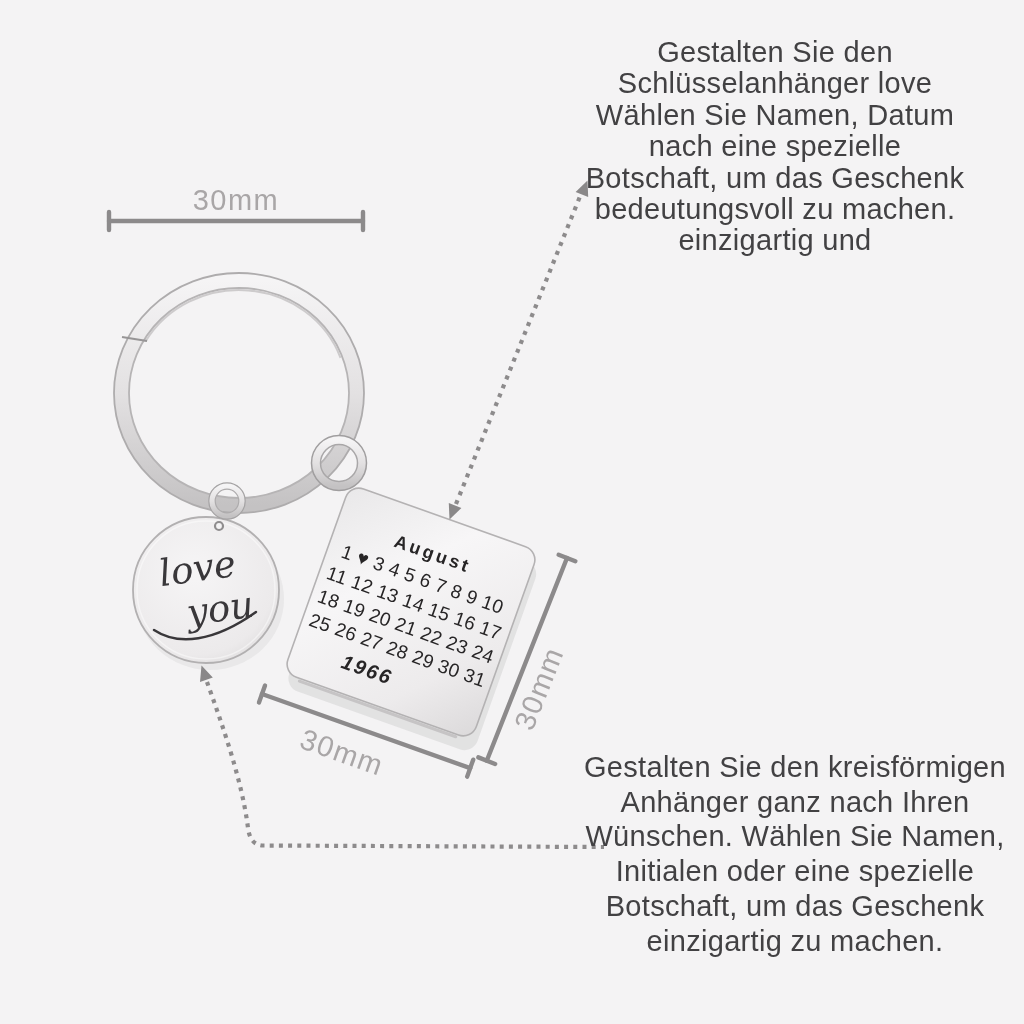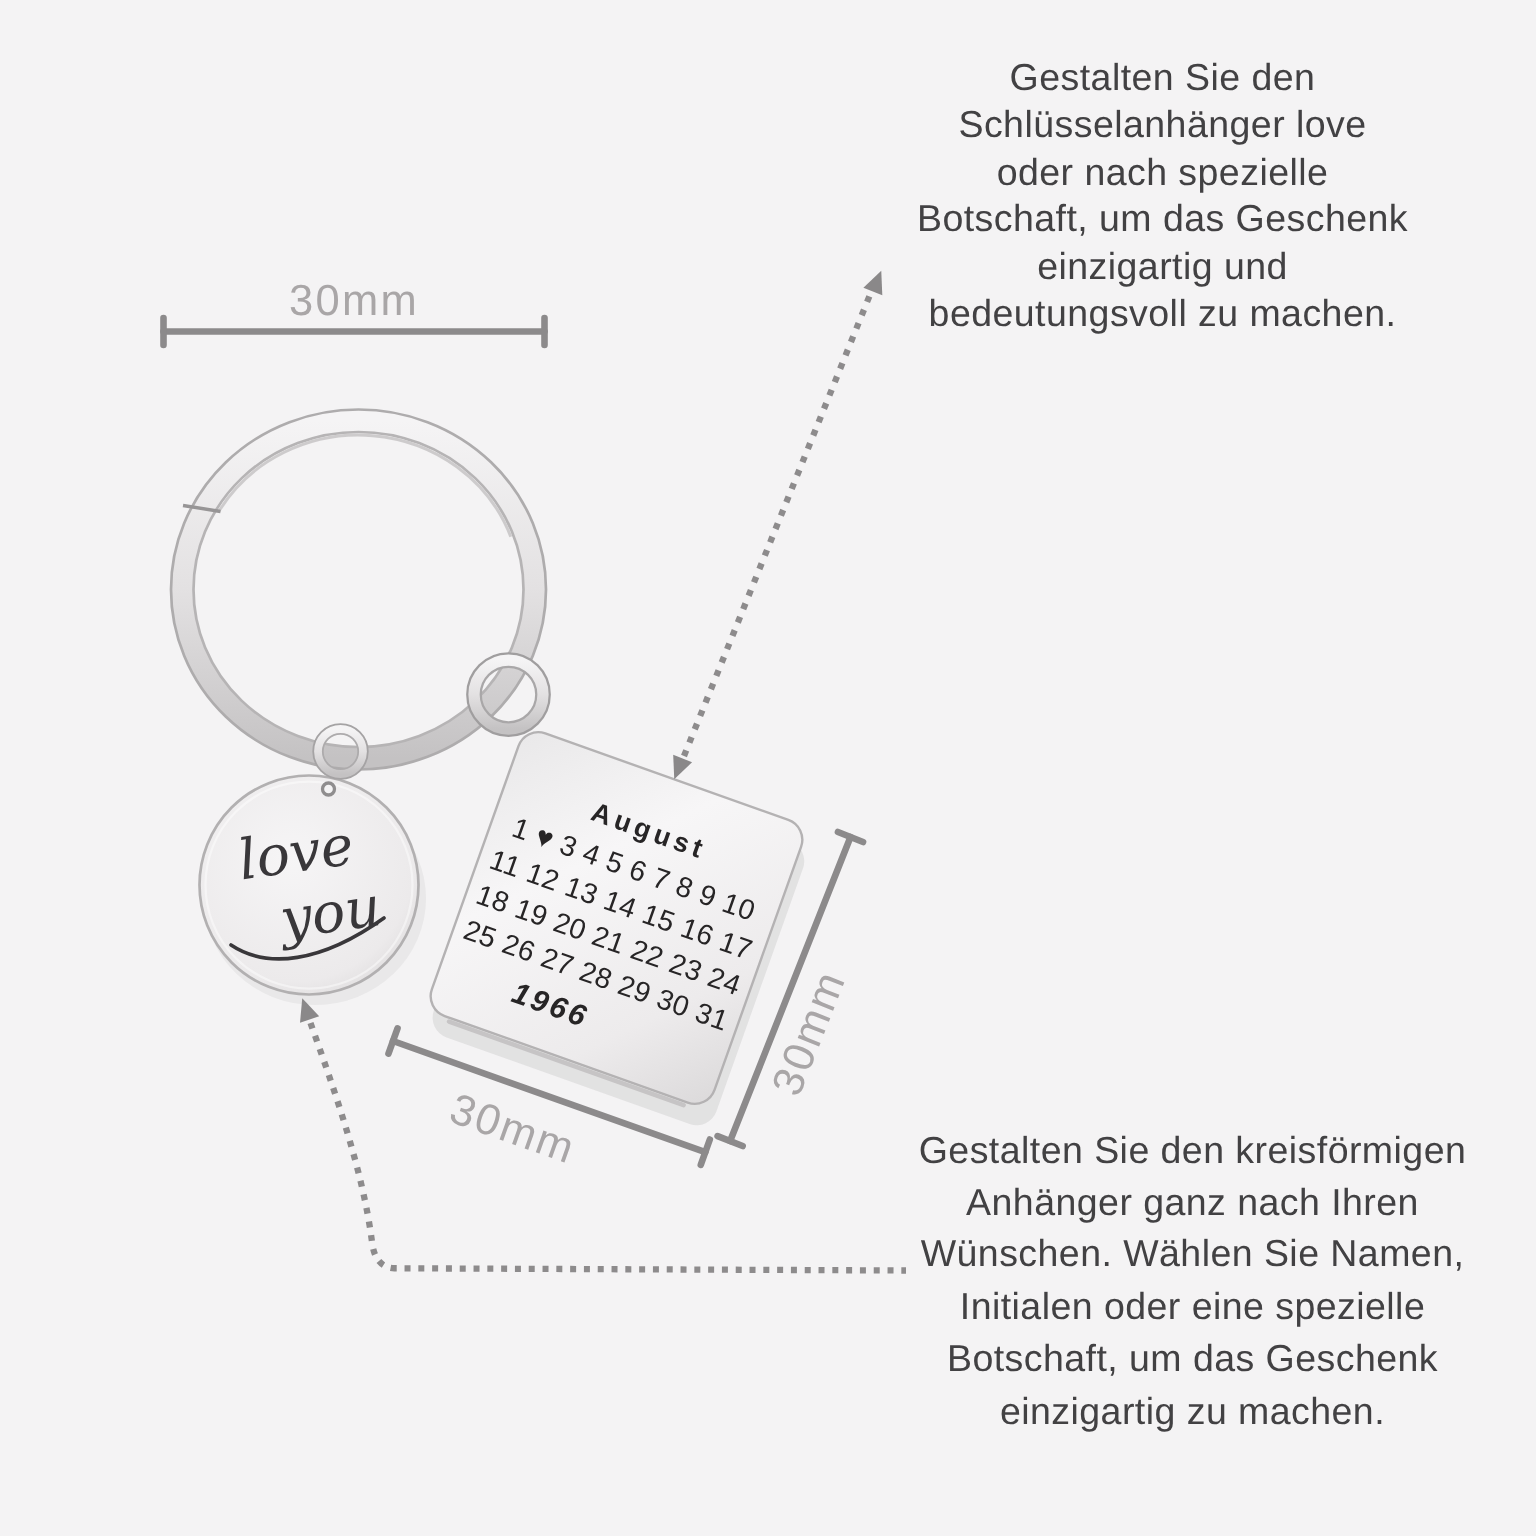--- a/index.html
+++ b/index.html
@@ -8,21 +8,21 @@
     background:#f4f3f4;
     font-family:"Liberation Sans", sans-serif;
     overflow:hidden;
   }
   .stage{position:relative;width:1024px;height:1024px;}
   .stage svg{position:absolute;left:0;top:0;}
   .note{
     position:absolute;
     text-align:center;
     color:#424143;
-    font-size:25px;
+    font-size:29px;
     letter-spacing:0.3px;
   }
   .note span{display:block;white-space:nowrap;}
   #note-top{left:555px;top:37px;width:440px;line-height:31.4px;}
   #note-bottom{left:563px;top:750px;width:464px;line-height:34.7px;}
   svg text{font-family:"Liberation Sans","DejaVu Sans",sans-serif;}
   .dim-label{
     fill:#a9a6a7;
     font-size:29px;
     letter-spacing:1.5px;
@@ -133,24 +133,25 @@
 
     <g>
       <path d="M 207,682 C 222,724 242,780 248,828 Q 250,845 263,845.5 L 604,847" fill="none" stroke="#8d8b8c" stroke-width="4.2" stroke-dasharray="4 5.2"></path>
       <polygon points="201.5,665.5 212.8,677.5 200,681.9" fill="#8a8889"></polygon>
     </g>
   </svg>
 
   <div id="note-top" class="note">
     <span>Gestalten Sie den</span>
     <span>Schlüsselanhänger love</span>
-    <span>oder nach spezielle</span>
+    <span>Wählen Sie Namen, Datum</span>
+    <span>nach eine spezielle</span>
     <span>Botschaft, um das Geschenk</span>
+    <span>bedeutungsvoll zu machen.</span>
     <span>einzigartig und</span>
-    <span>bedeutungsvoll zu machen.</span>
   </div>
 
   <div id="note-bottom" class="note">
     <span>Gestalten Sie den kreisförmigen</span>
     <span>Anhänger ganz nach Ihren</span>
     <span>Wünschen. Wählen Sie Namen,</span>
     <span>Initialen oder eine spezielle</span>
     <span>Botschaft, um das Geschenk</span>
     <span>einzigartig zu machen.</span>
   </div>

